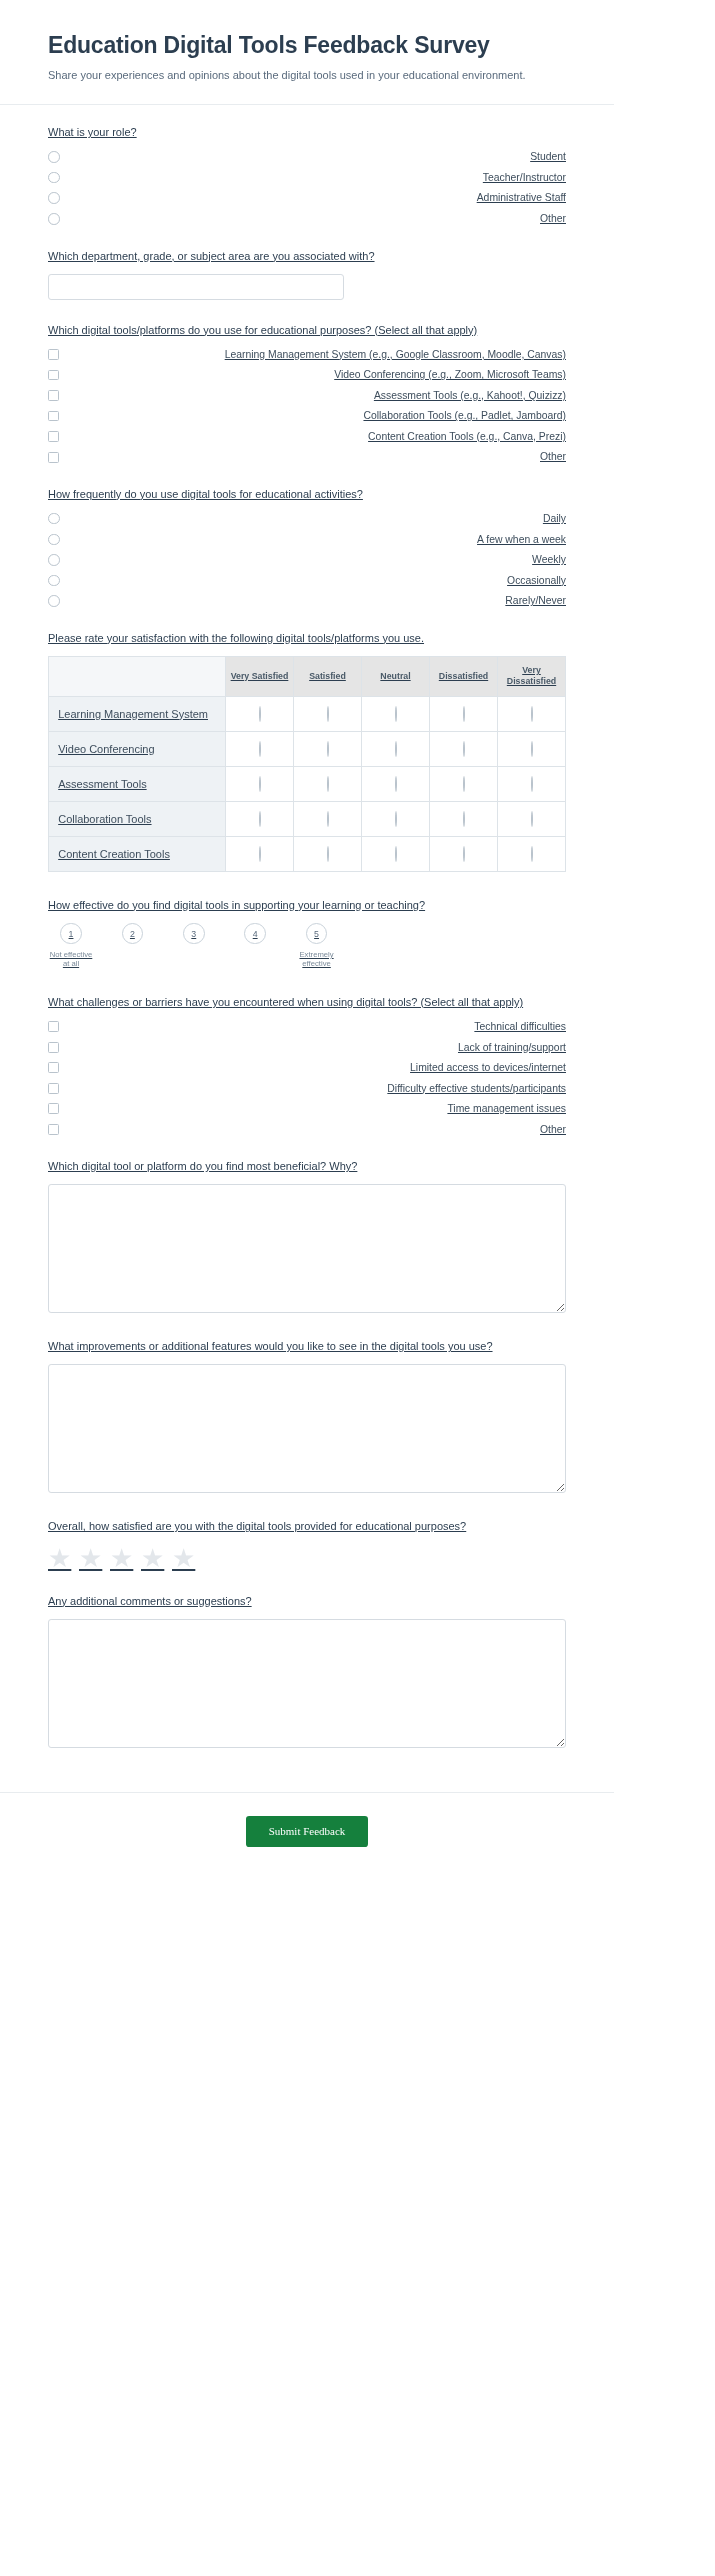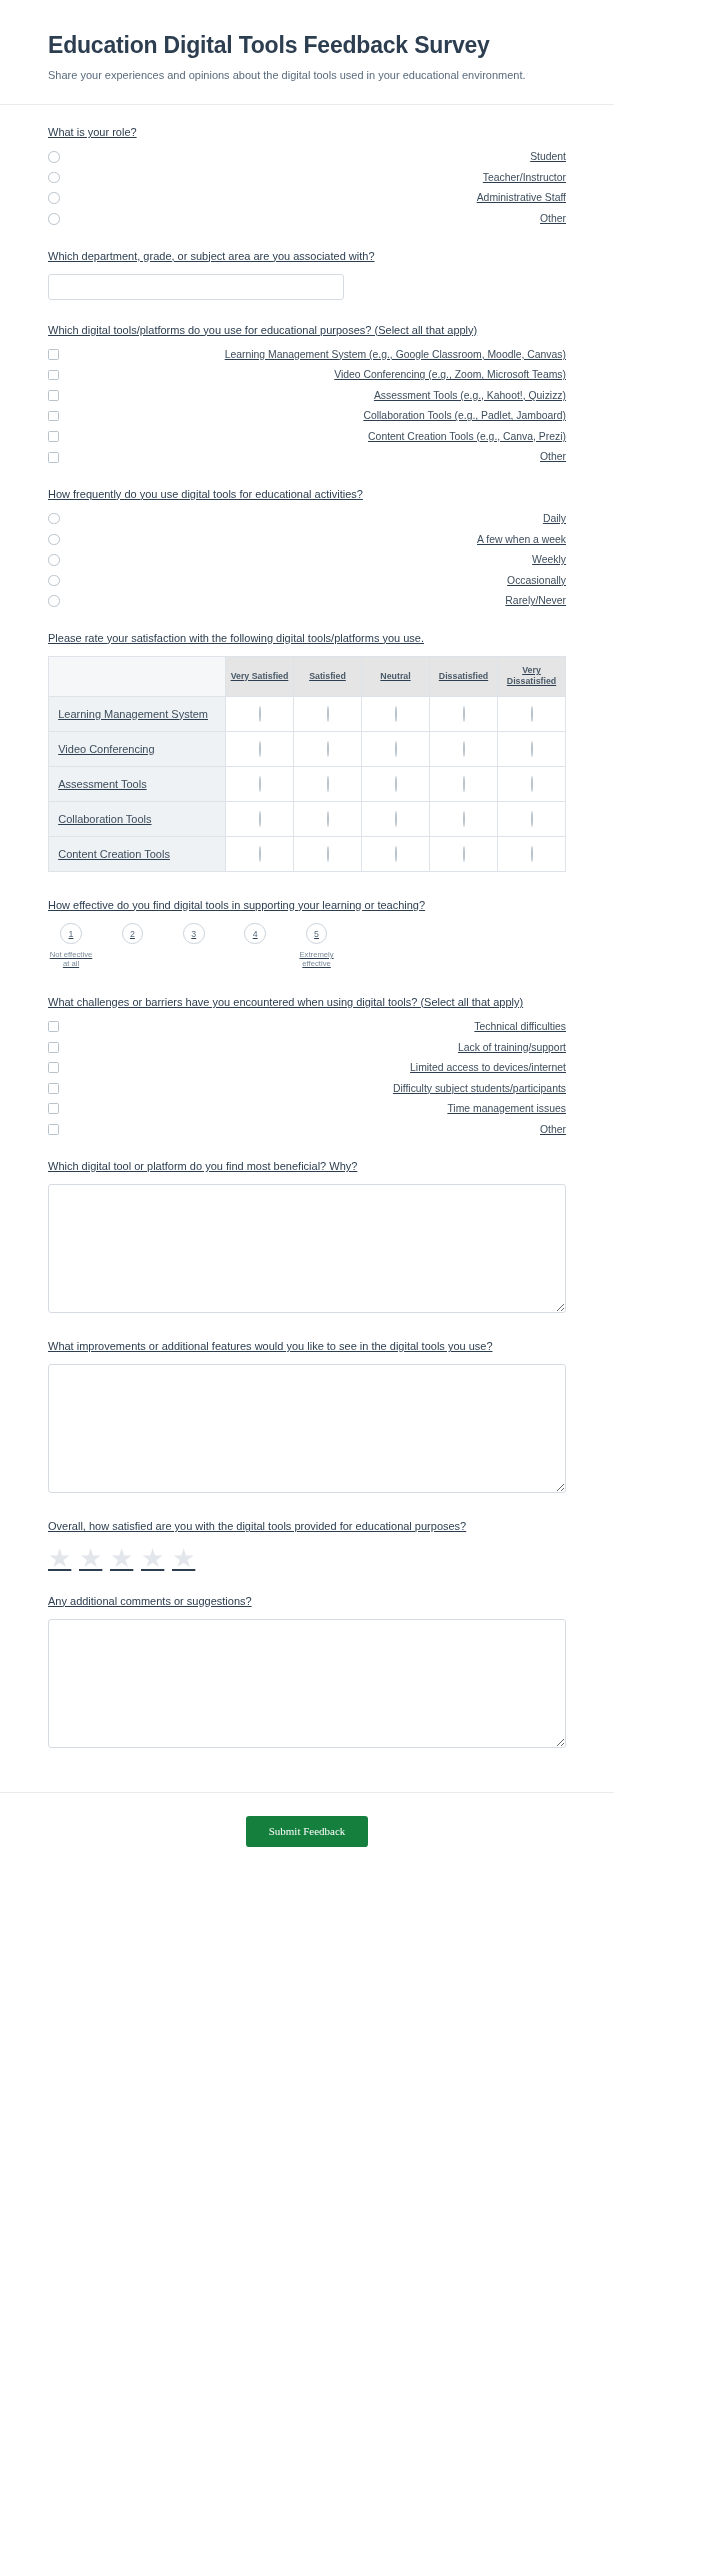--- a/index.html
+++ b/index.html
@@ -385,21 +385,21 @@
       <div class="opt-row">
         <span class="checkbox"></span>
         <span class="opt-label">Lack of training/support</span>
       </div>
       <div class="opt-row">
         <span class="checkbox"></span>
         <span class="opt-label">Limited access to devices/internet</span>
       </div>
       <div class="opt-row">
         <span class="checkbox"></span>
-        <span class="opt-label">Difficulty subject students/participants</span>
+        <span class="opt-label">Difficulty effective students/participants</span>
       </div>
       <div class="opt-row">
         <span class="checkbox"></span>
         <span class="opt-label">Time management issues</span>
       </div>
       <div class="opt-row">
         <span class="checkbox"></span>
         <span class="opt-label">Other</span>
       </div>
     </div>

